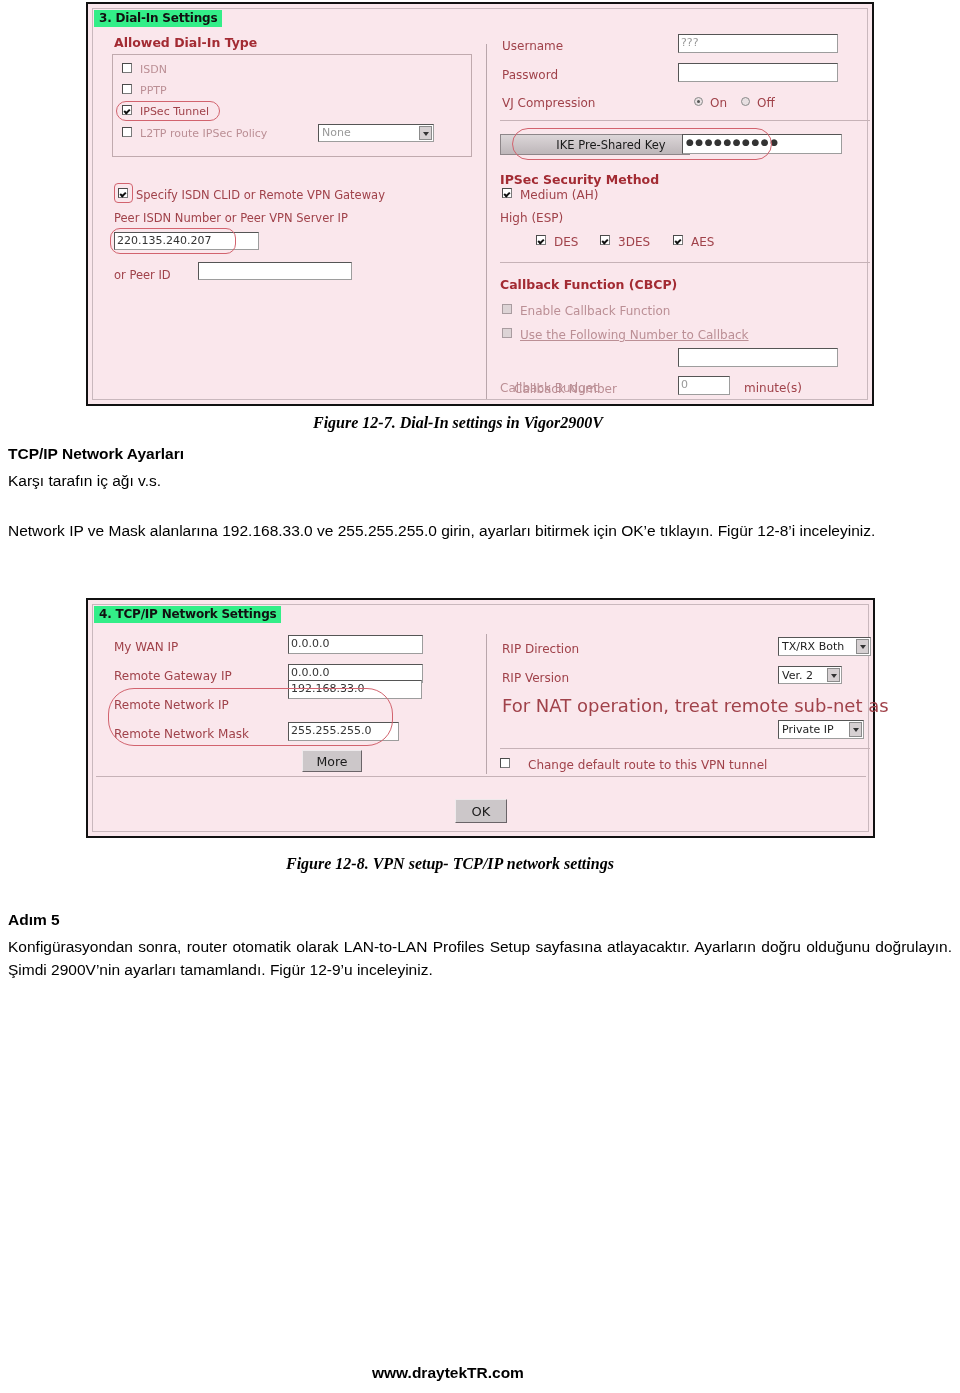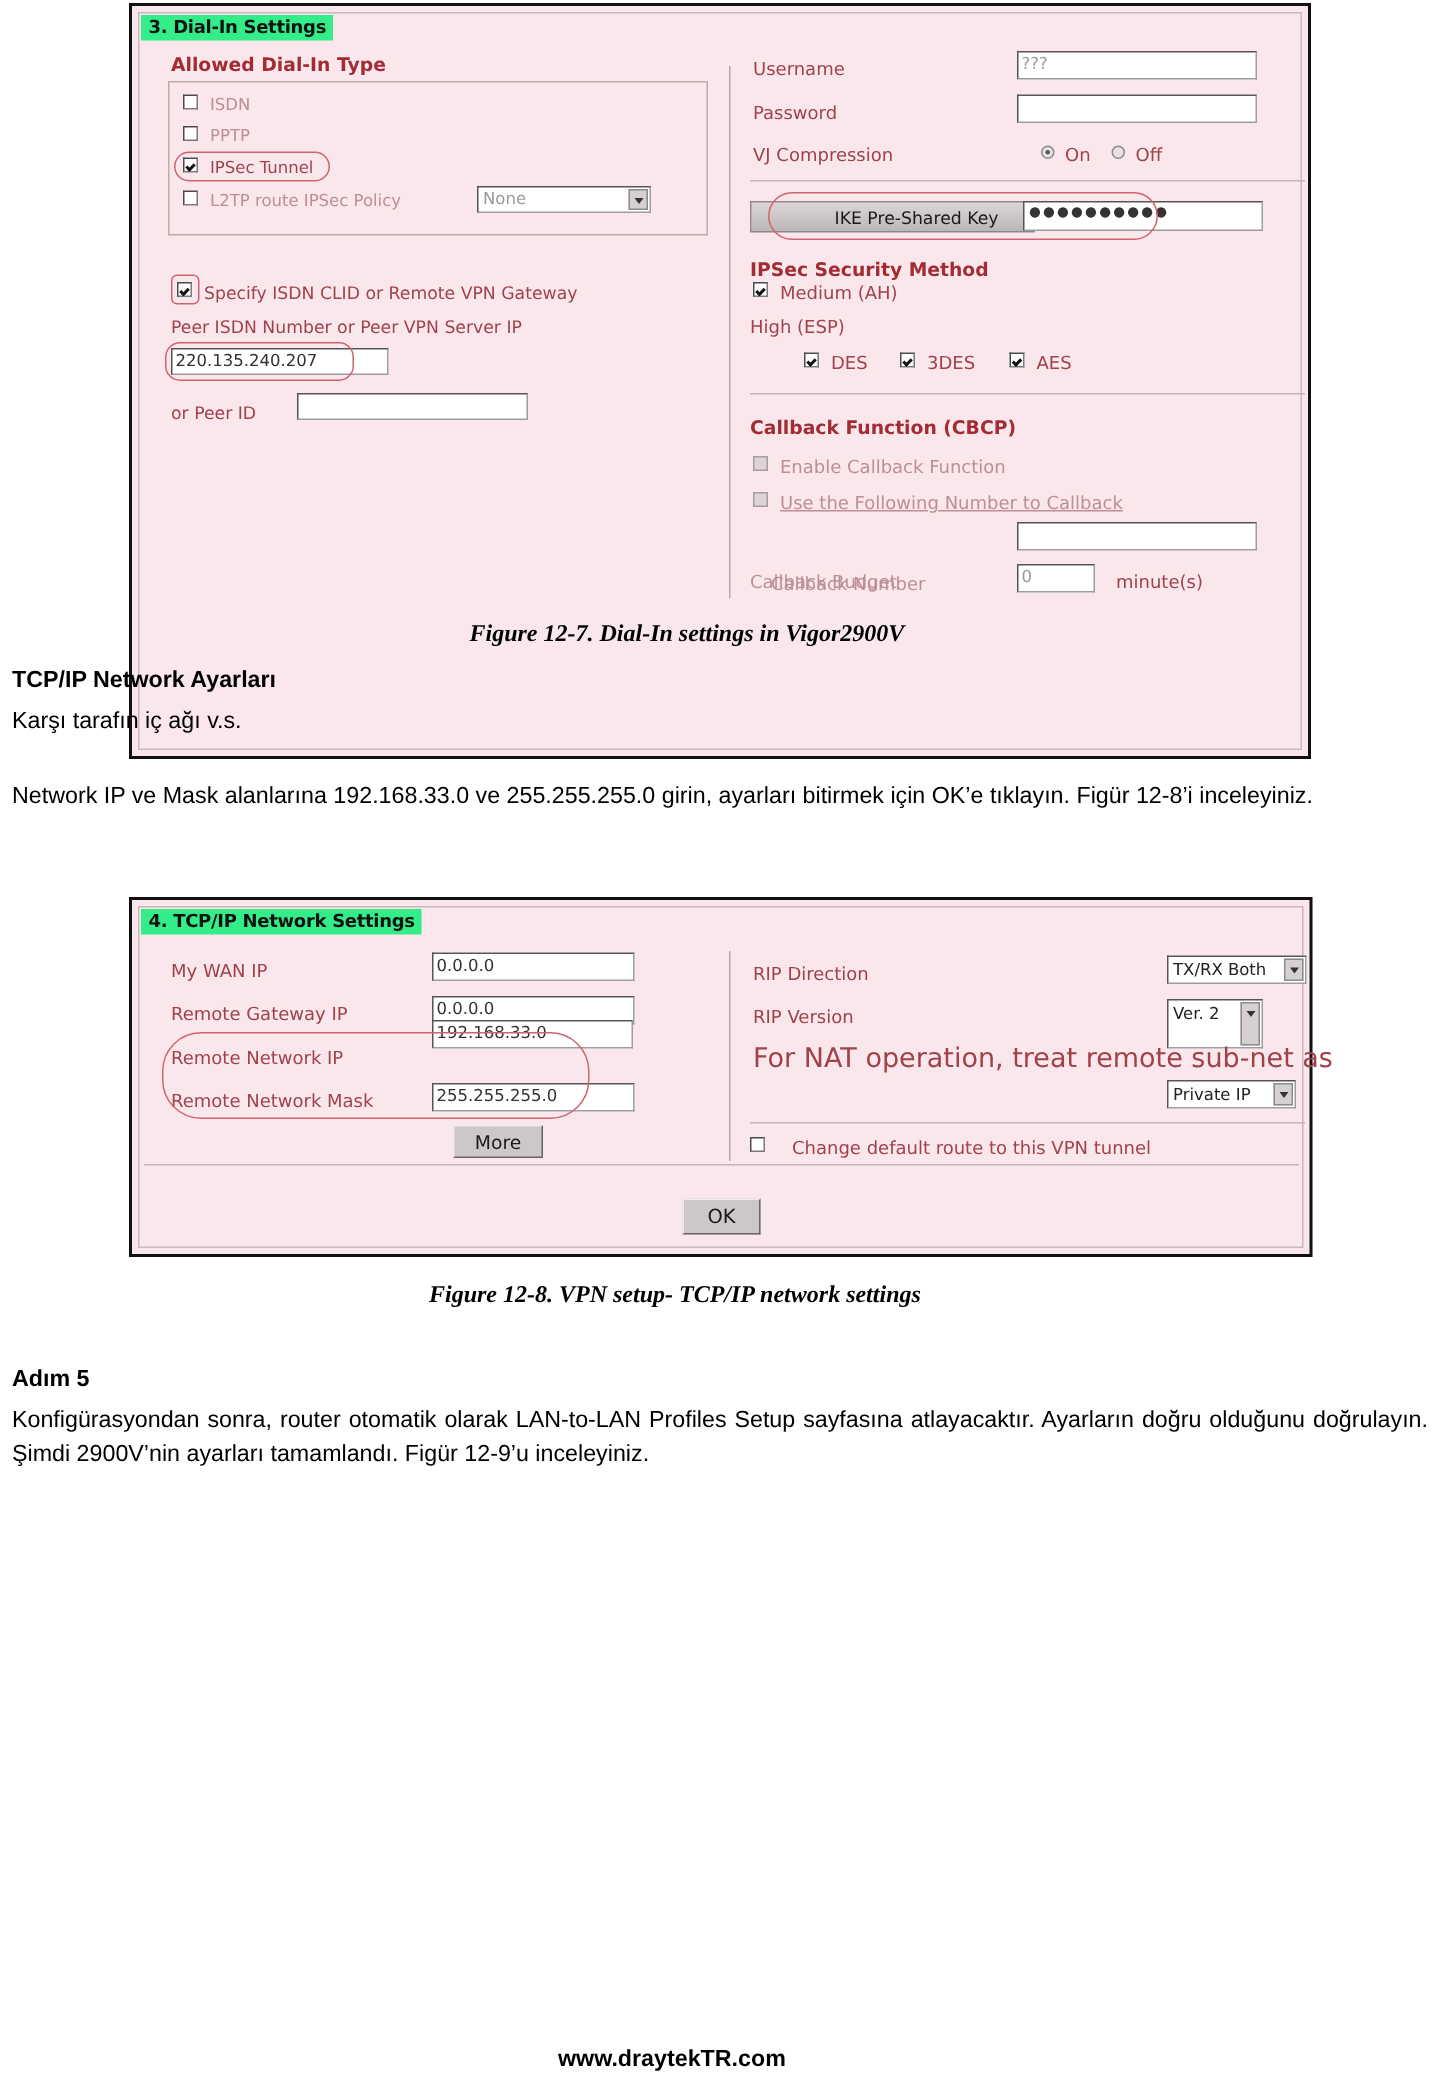--- a/index.html
+++ b/index.html
@@ -158,21 +158,21 @@
   .footer{
     position:absolute;
     font-family:"Liberation Sans", sans-serif;
     font-weight:bold;font-size:15.5px;color:#000;
     white-space:nowrap;
   }
 </style>
 </head>
 <body>
 
-<div class="fig" style="left:86px;top:2px;width:788px;height:504px;">
+<div class="fig" style="left:86px;top:2px;width:788px;height:404px;">
   <div class="fig-inner"></div>
 
   <div class="sect-title" style="left:6px;top:6px;">3. Dial-In Settings</div>
 
   <div class="vdiv" style="left:398px;top:40px;height:355px;"></div>
 
   <div class="lbl b" style="left:26px;top:33px;font-size:12.5px;">Allowed Dial-In Type</div>
 
   <div class="grpbox" style="left:24px;top:50px;width:360px;height:103px;"></div>
 
@@ -291,36 +291,36 @@
   <div class="box" style="left:200px;top:64px;width:135px;height:19px;">
     <span>0.0.0.0</span>
   </div>
 
   <div class="lbl" style="left:26px;top:99px;font-size:12px;">Remote Network IP</div>
   <div class="box" style="left:200px;top:80px;width:134px;height:19px;">
     <span>192.168.33.0</span>
   </div>
 
   <div class="lbl" style="left:26px;top:128px;font-size:12px;">Remote Network Mask</div>
-  <div class="box" style="left:200px;top:122px;width:135px;height:19px;padding-left:44px;">
+  <div class="box" style="left:200px;top:122px;width:111px;height:19px;padding-left:44px;">
     <span>255.255.255.0</span>
   </div>
 
   <div class="hl" style="left:20px;top:88px;width:285px;height:58px;border-radius:26px;"></div>
 
   <div class="btn" style="left:214px;top:150px;width:60px;height:22px;line-height:21px;font-size:12.5px;">More</div>
 
   <div class="lbl" style="left:414px;top:43px;font-size:12px;">RIP Direction</div>
   <div class="select" style="left:690px;top:37px;width:93px;height:19px;">
     <div class="sv" style="font-size:11px;line-height:17px;">TX/RX Both</div>
     <div class="arrow"></div>
   </div>
 
   <div class="lbl" style="left:414px;top:72px;font-size:12px;">RIP Version</div>
-  <div class="select" style="left:690px;top:66px;width:64px;height:33px;">
+  <div class="select" style="left:690px;top:66px;width:64px;height:18px;">
     <div class="sv" style="font-size:11px;line-height:17px;">Ver. 2</div>
     <div class="arrow"></div>
   </div>
 
   <div class="lbl" style="left:414px;top:100px;font-size:18px;">For NAT operation, treat remote sub-net as</div>
   <div class="select" style="left:690px;top:120px;width:86px;height:19px;">
     <div class="sv" style="font-size:11px;line-height:17px;">Private IP</div>
     <div class="arrow"></div>
   </div>
 

